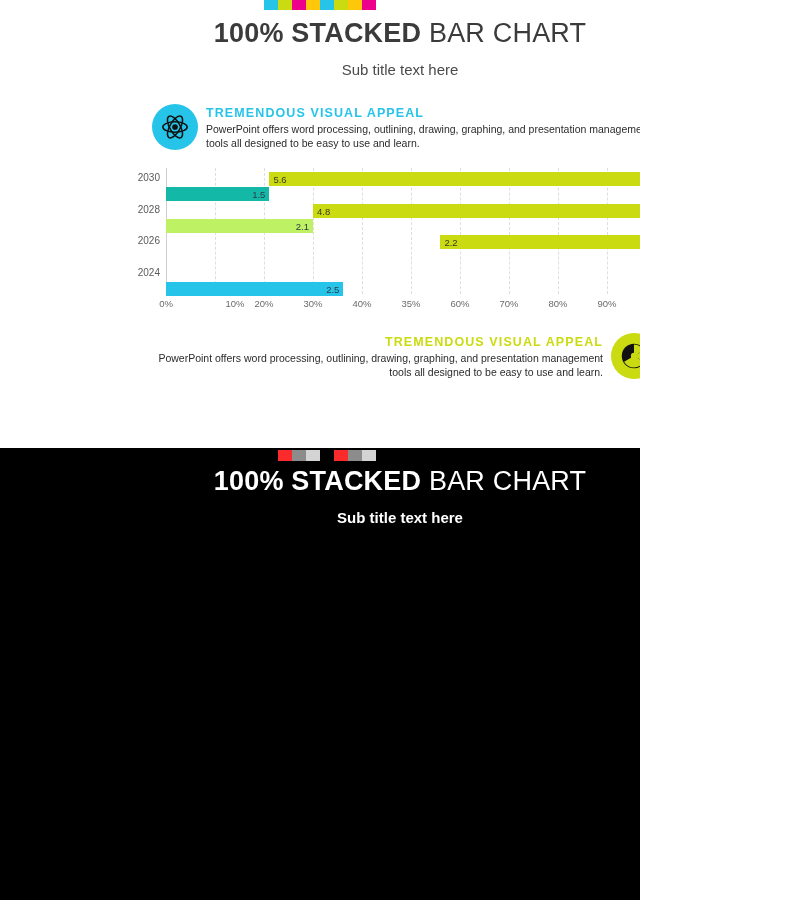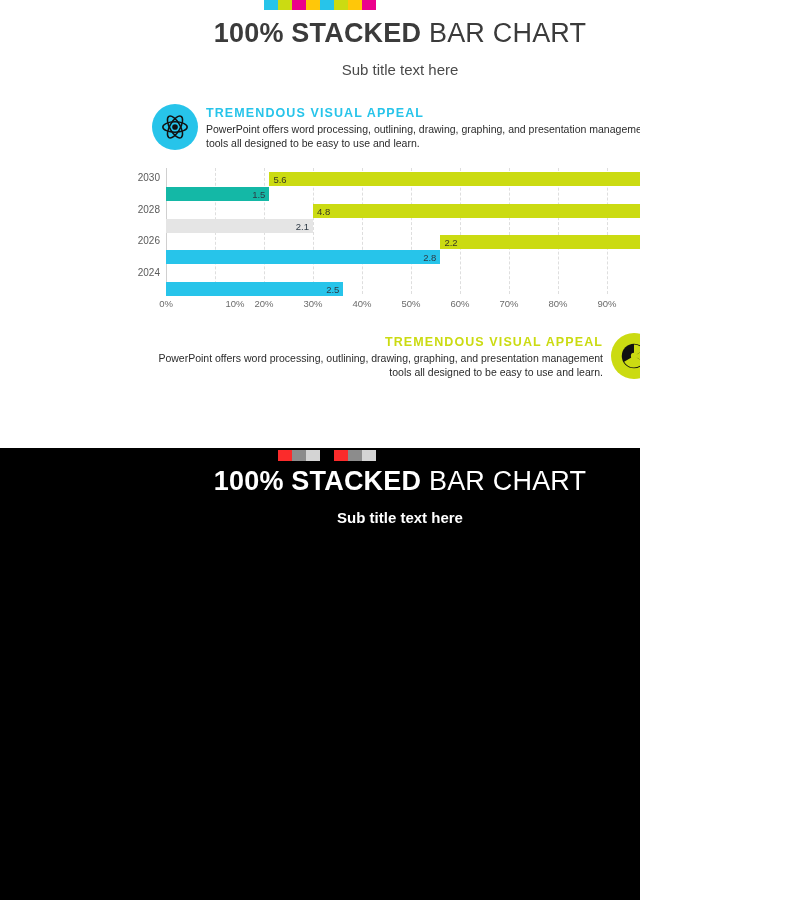--- a/index.html
+++ b/index.html
@@ -138,46 +138,43 @@
               <span class="val">5.6</span>
             </div>
             <div class="seg-bar first" style="left: 0%; width: 21.1%; top: 19.095px; background: #14b8a6;">
               <span class="val">1.5</span>
             </div>
           </div>
           <div class="row" style="top: 31.5px; height: 31.5px;">
             <div class="seg-bar second" style="left: 30%; width: 70%; top: 4.095px; background: rgb(203, 219, 18);">
               <span class="val">4.8</span>
             </div>
-            <div class="seg-bar first" style="left: 0%; width: 30%; top: 19.095px; background: #e5e5e5;">
+            <div class="seg-bar first" style="left: 0%; width: 30%; top: 19.095px; background: #bef264;">
               <span class="val">2.1</span>
             </div>
           </div>
           <div class="row" style="top: 63px; height: 31.5px;">
             <div class="seg-bar second" style="left: 56%; width: 44%; top: 4.095px; background: rgb(203, 219, 18);">
               <span class="val">2.2</span>
-            </div>
-            <div class="seg-bar first" style="left: 0%; width: 56%; top: 19.095px; background: rgb(39, 196, 234);">
-              <span class="val">2.8</span>
             </div>
           </div>
           <div class="row" style="top: 94.5px; height: 31.5px;">
             <div class="seg-bar first" style="left: 0%; width: 36.2%; top: 19.095px; background: rgb(39, 196, 234);">
               <span class="val">2.5</span>
             </div>
           </div>
         </div>
       </div>
       <div class="xaxis">
         <div class="xtick" style="left: 0%;">0%</div>
         <div class="xtick" style="left: 10%; margin-left: 20px;">10%</div>
         <div class="xtick" style="left: 20%;">20%</div>
         <div class="xtick" style="left: 30%;">30%</div>
         <div class="xtick" style="left: 40%;">40%</div>
-        <div class="xtick" style="left: 50%;">50%</div>
+        <div class="xtick" style="left: 50%;">35%</div>
         <div class="xtick" style="left: 60%;">60%</div>
         <div class="xtick" style="left: 70%;">70%</div>
         <div class="xtick" style="left: 80%;">80%</div>
         <div class="xtick" style="left: 90%;">90%</div>
         <div class="xtick" style="left: 100%;">100%</div>
       </div>
     </div>
 
   <div class="legend bottom">
     <div class="legend-text">

